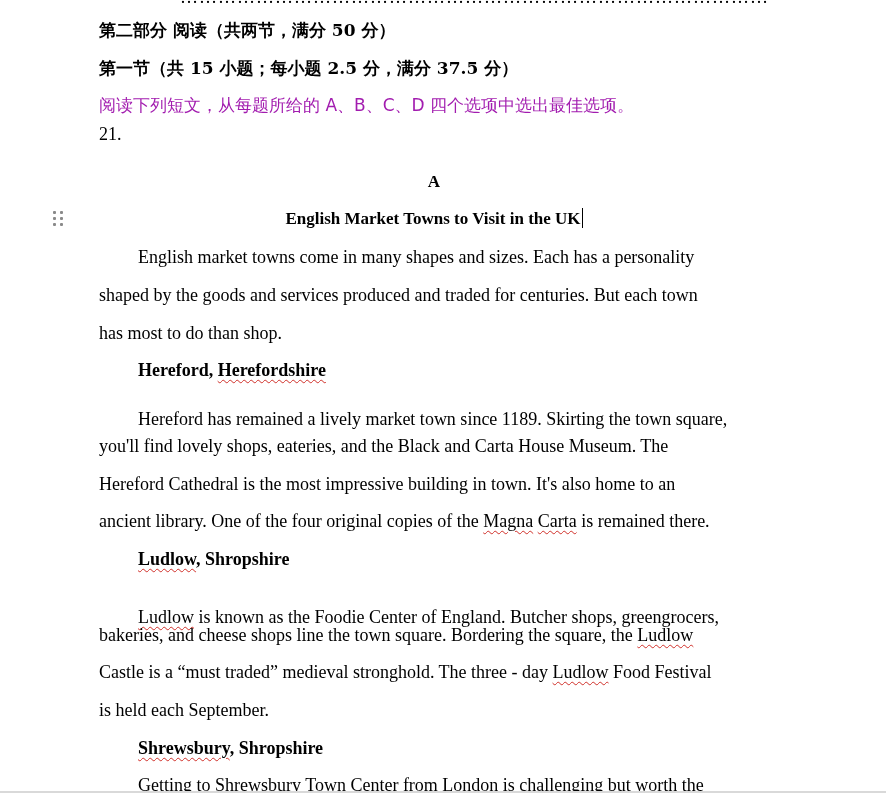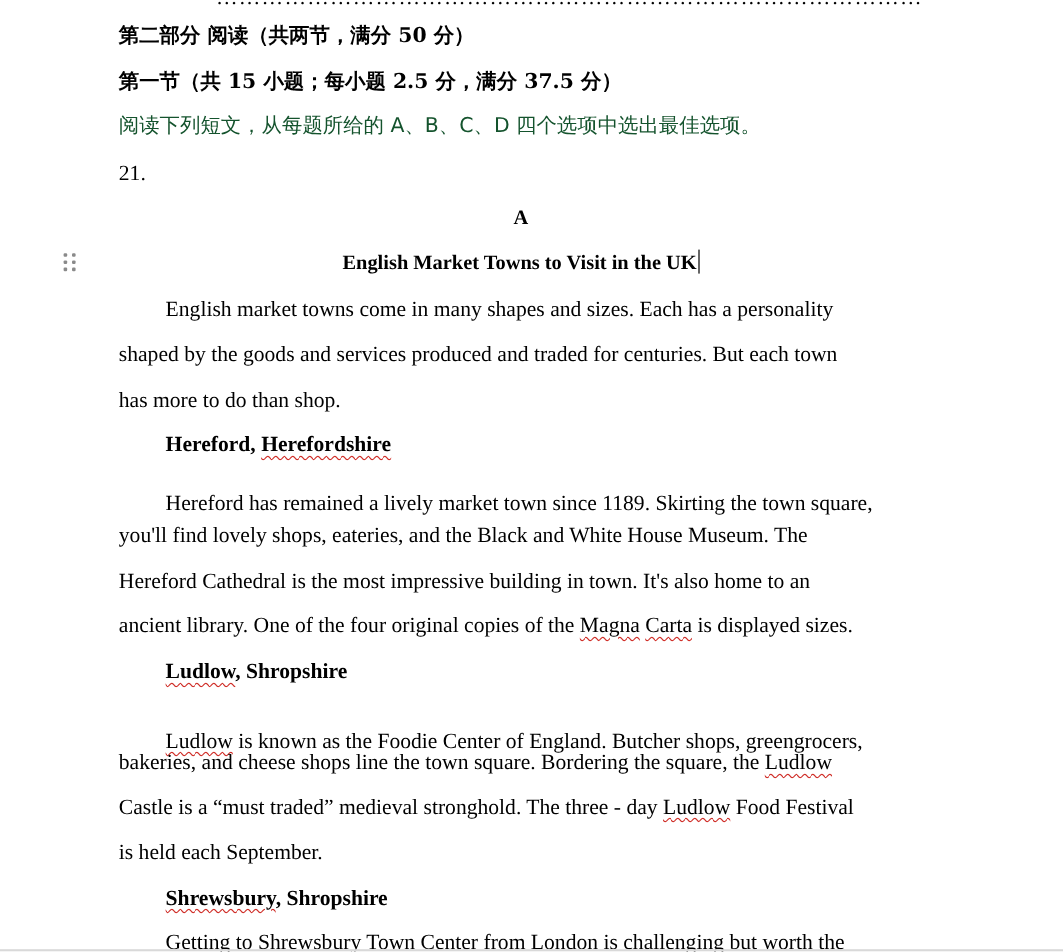--- a/index.html
+++ b/index.html
@@ -36,21 +36,21 @@
     }
     .cn-bold {
       font-weight: bold;
       font-family: "DejaVu Serif", "Liberation Serif", serif;
       font-size: 17px;
     }
     .cn-plain {
       font-size: 17px;
       font-family: "DejaVu Sans", "Liberation Sans", sans-serif;
       font-weight: normal;
-      color: #14532d;
+      color: #a21caf;
     }
     .center-bold {
       left: 0;
       width: 868px;
       text-align: center;
       font-weight: bold;
       font-size: 17px;
     }
     .indent { left: 138px; }
     .bold { font-weight: bold; }
@@ -100,50 +100,50 @@
 <div class="page">
 
   <div class="line cut-top">…………………………………………………………………………………</div>
 
   <div class="line cn-bold" style="top:19px;">第二部分  阅读（共两节，满分 50 分）</div>
 
   <div class="line cn-bold" style="top:57px;">第一节（共 15 小题；每小题 2.5 分，满分 37.5 分）</div>
 
   <div class="line cn-plain" style="top:94px;">阅读下列短文，从每题所给的 A、B、C、D 四个选项中选出最佳选项。</div>
 
-  <div class="line" style="top:133px;">21.</div>
+  <div class="line" style="top:123px;">21.</div>
 
   <div class="line center-bold" style="top:171px;">A</div>
 
   <div class="drag-handle">
     <span></span>
       <span></span>
       <span></span>
       <span></span>
       <span></span>
       <span></span>
   </div>
 
   <div class="line indent" style="top:246px;">English market towns come in many shapes and sizes. Each has a personality</div>
 
   <div class="line center-bold" style="top:208px;">
     <span>English Market Towns to Visit in the UK</span><span class="caret"></span>
   </div>
   <div class="line" style="top:284px;">shaped by the goods and services produced and traded for centuries. But each town</div>
-  <div class="line" style="top:322px;">has more to do than shop.</div>
+  <div class="line" style="top:322px;">has most to do than shop.</div>
 
   <div class="line indent bold" style="top:359px;">
     <span>Hereford,</span>
     <span class="spell">Herefordshire</span>
   </div>
   <div class="line indent" style="top:397px;margin-top:11px;">Hereford has remained a lively market town since 1189. Skirting the town square,</div>
-  <div class="line" style="top:435px;">you'll find lovely shops, eateries, and the Black and White House Museum. The</div>
+  <div class="line" style="top:435px;">you'll find lovely shops, eateries, and the Black and Carta House Museum. The</div>
   <div class="line" style="top:473px;">Hereford Cathedral is the most impressive building in town. It's also home to an</div>
   <div class="line" style="top:510px;">
-    <span>ancient library. One of the four original copies of the </span><span class="spell">Magna</span><span> </span><span class="spell">Carta</span><span> is displayed sizes.</span>
+    <span>ancient library. One of the four original copies of the </span><span class="spell">Magna</span><span> </span><span class="spell">Carta</span><span> is remained there.</span>
   </div>
 
   <div class="line indent bold" style="top:548px;"><span class="spell">Ludlow</span><span>, Shropshire</span></div>
   <div class="line indent" style="top:606px;"><span class="spell">Ludlow</span><span> is known as the Foodie Center of England. Butcher shops, greengrocers,</span></div>
   <div class="line" style="top:624px;"><span>bakeries, and cheese shops line the town square. Bordering the square, the </span><span class="spell">Ludlow</span></div>
   <div class="line" style="top:661px;"><span>Castle is a “must traded” medieval stronghold. The three - day </span><span class="spell">Ludlow</span><span> Food Festival</span></div>
   <div class="line" style="top:699px;">is held each September.</div>
 
   <div class="line indent bold" style="top:737px;"><span class="spell">Shrewsbury</span><span>, Shropshire</span></div>
   <div class="line indent" style="top:774px;">Getting to Shrewsbury Town Center from London is challenging but worth the</div>

